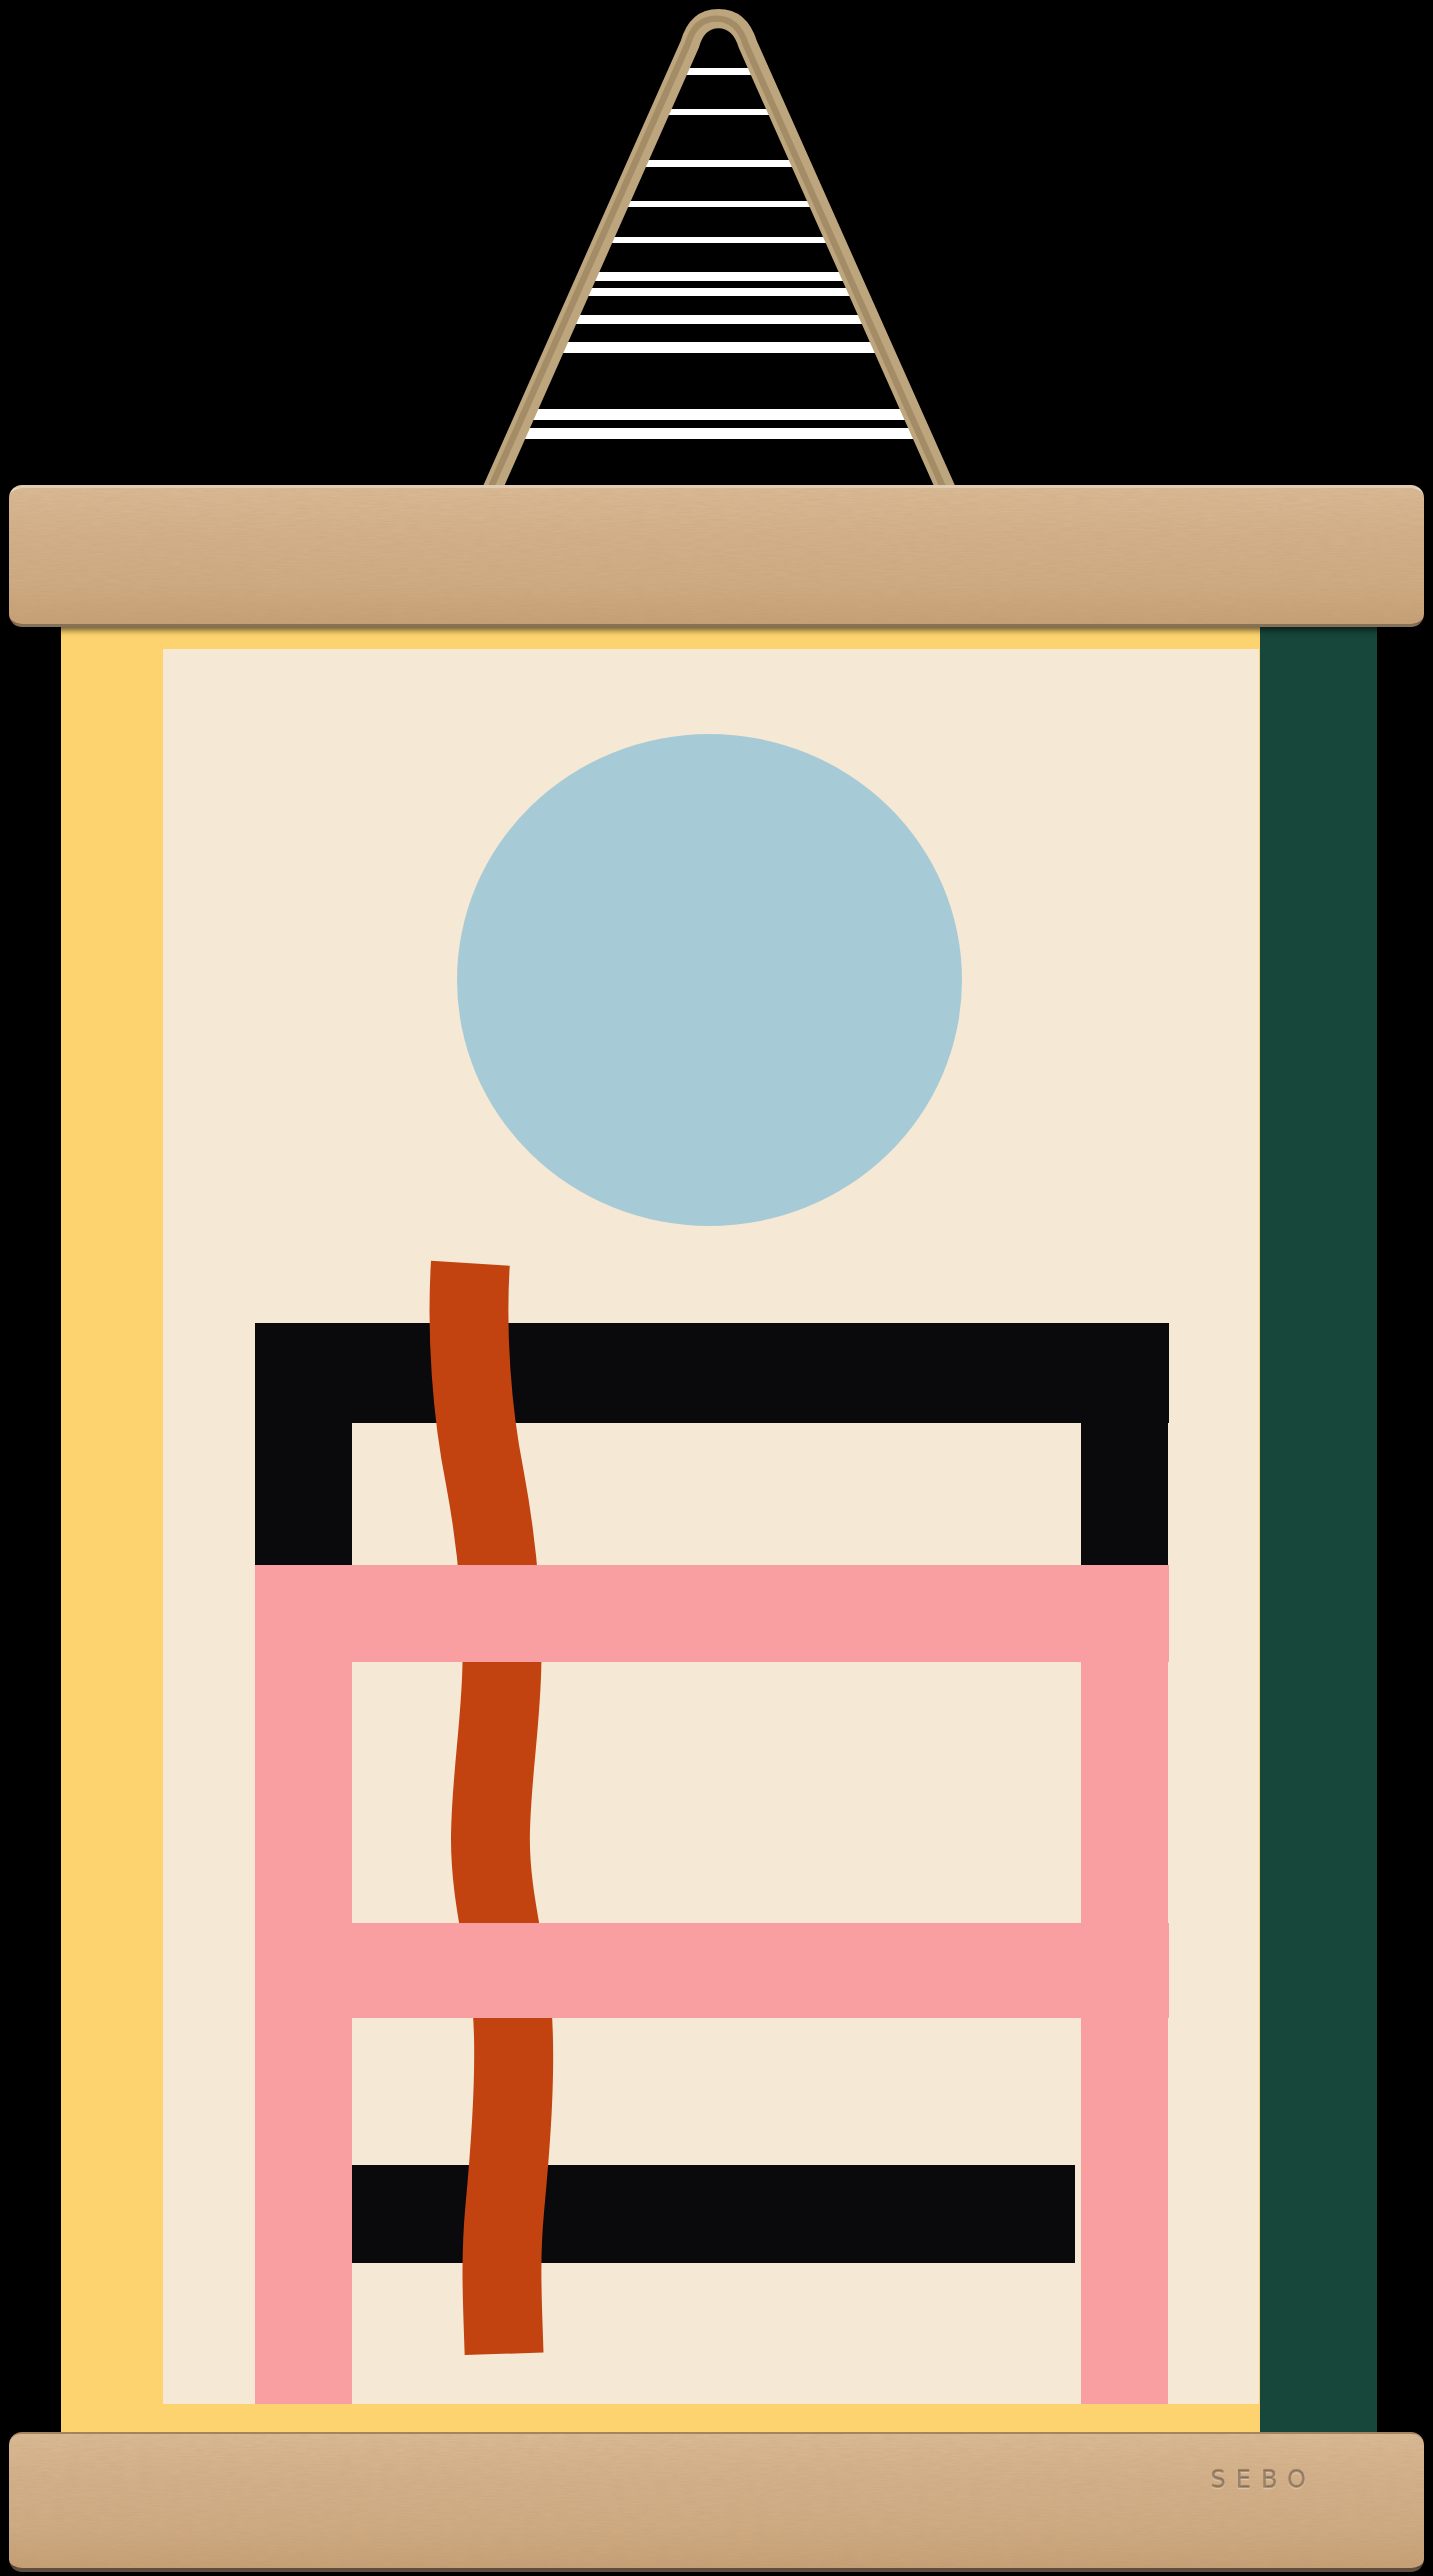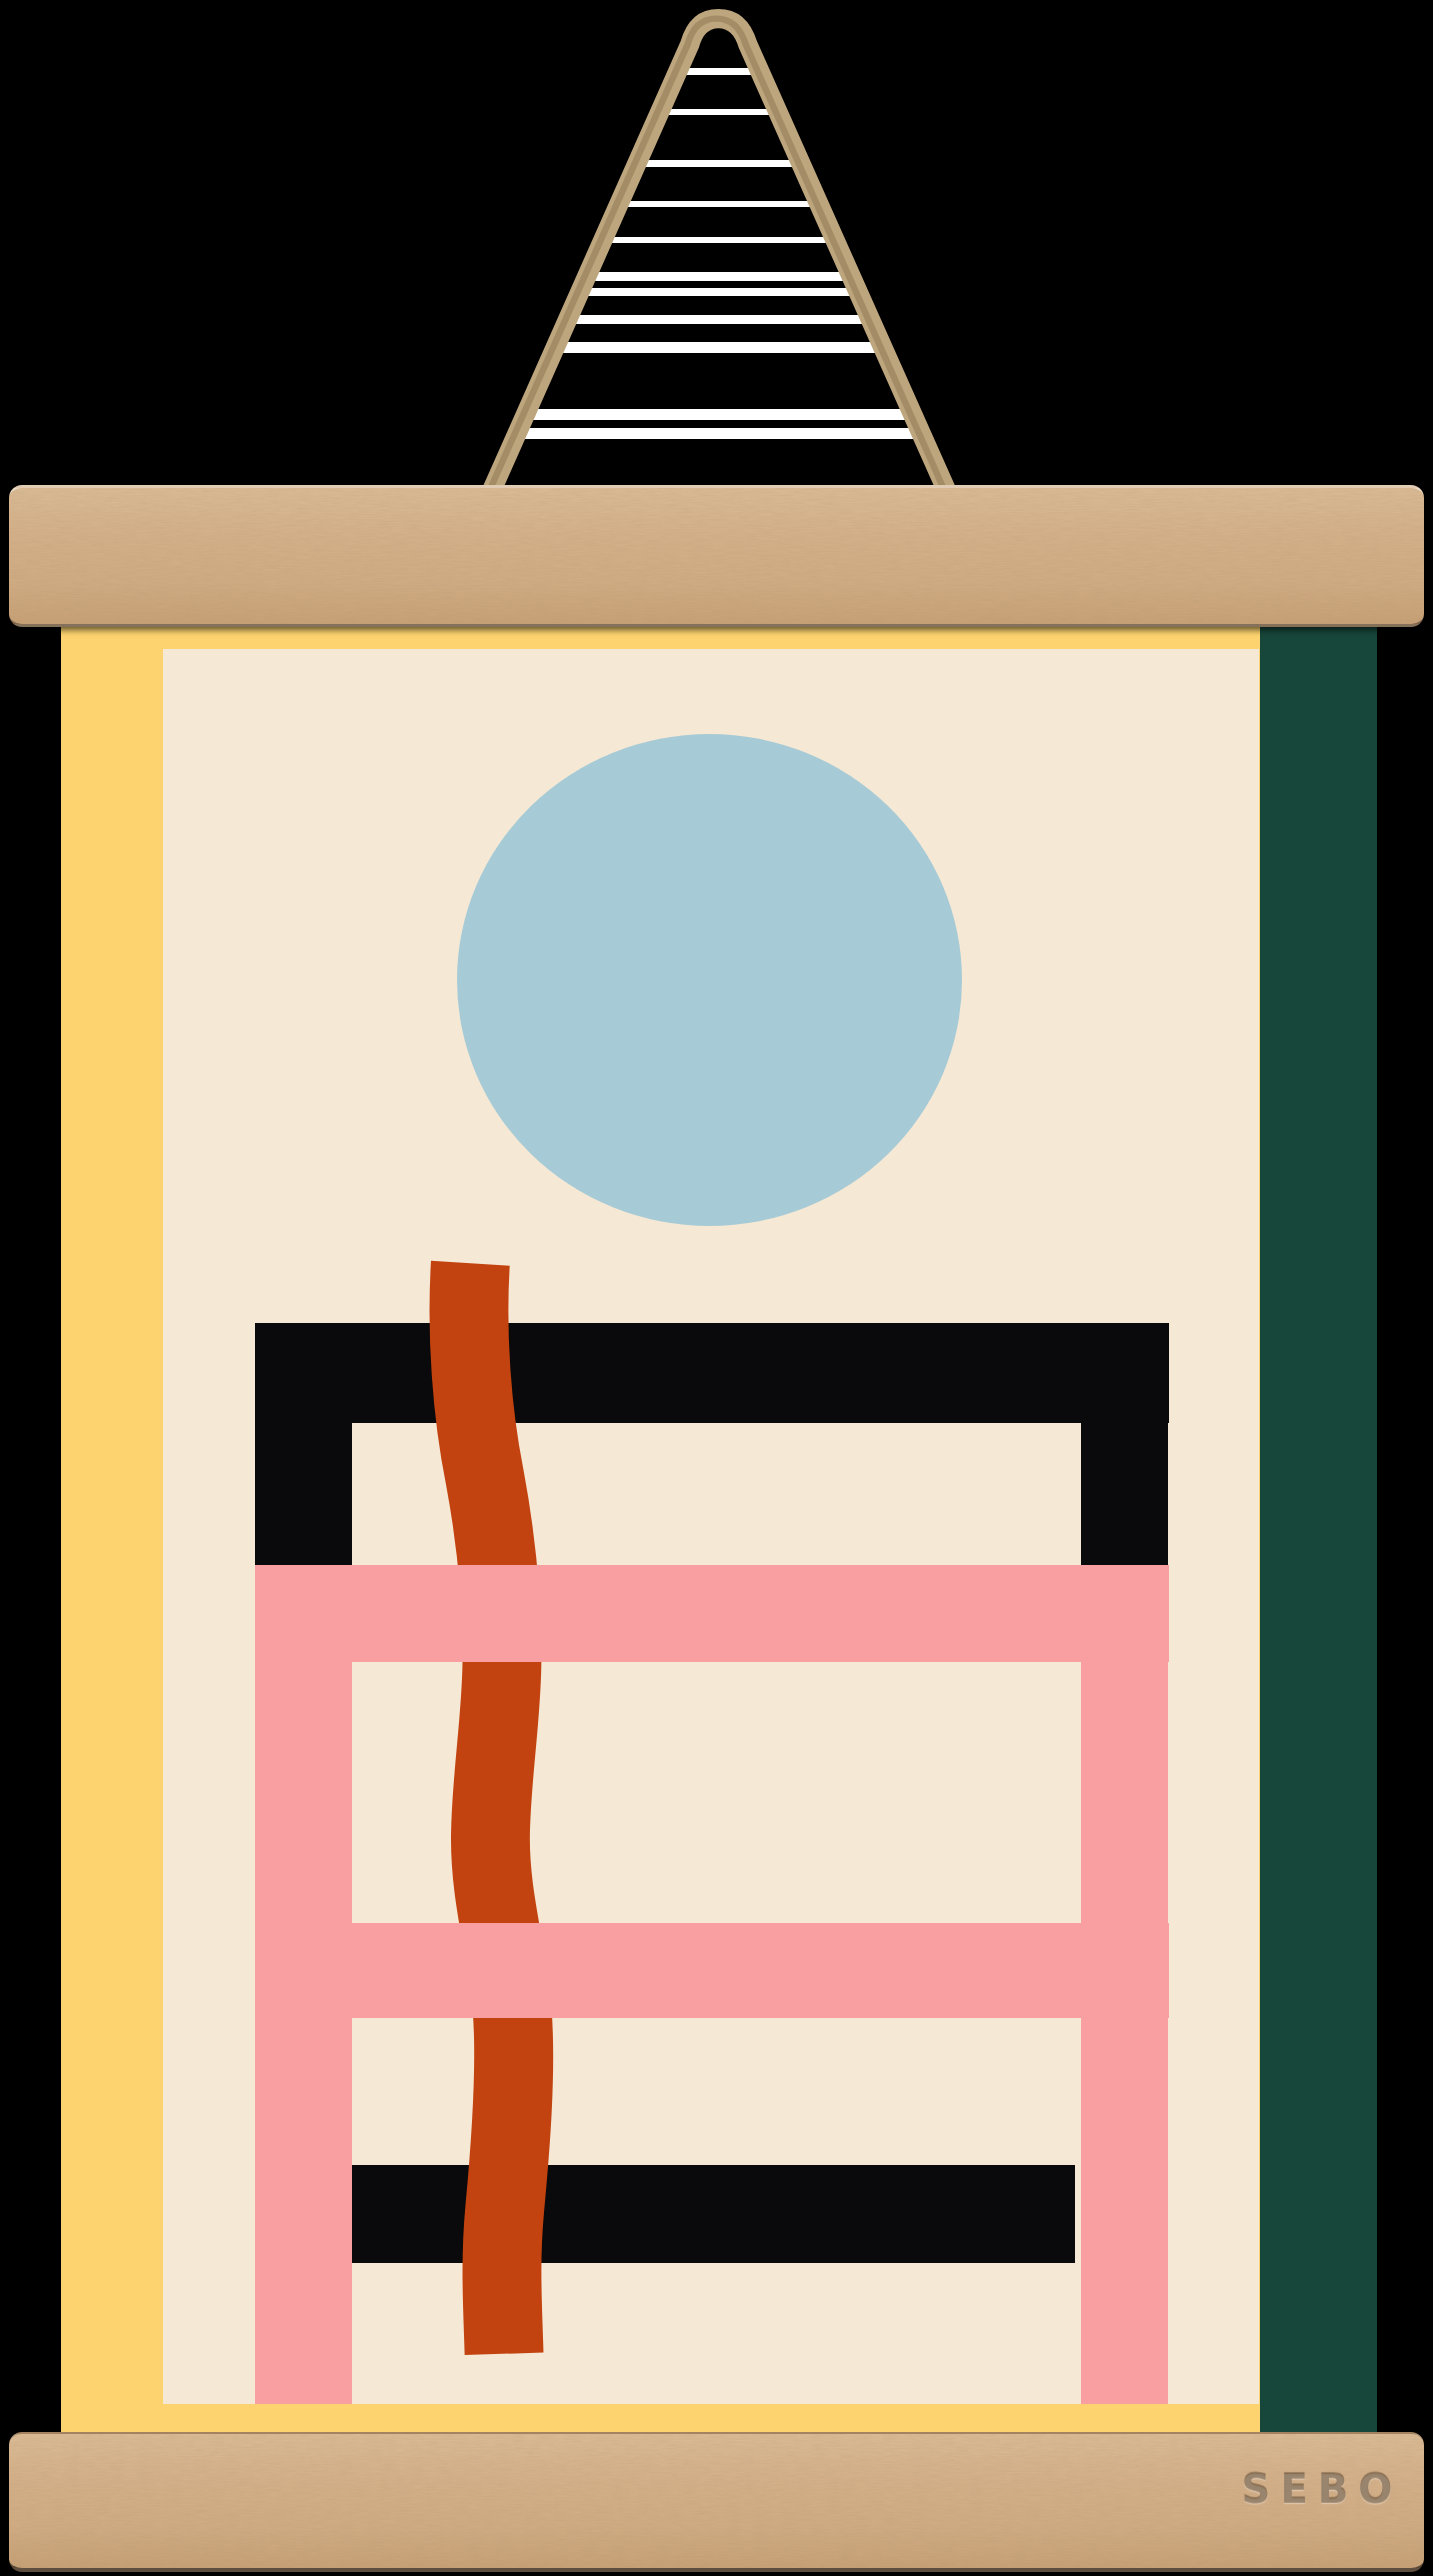--- a/index.html
+++ b/index.html
@@ -47,22 +47,22 @@
   .wood-bar{
     position:absolute;left:8.6px;width:1415px;height:136px;
     background:linear-gradient(180deg,#dcbd97 0%,#d6b28b 35%,#d2ad84 70%,#c8a176 100%);
     border-radius:13px;overflow:hidden;z-index:10;
     box-shadow:0 5px 6.5px -2.2px rgba(0,0,0,.6);
   }
   .wood-bar.top{top:485px;border-top:3.6px solid rgba(255,255,255,.45);border-bottom:3.6px solid rgba(62,50,40,.55);}
   .wood-bar.bottom{top:2432px;height:134px;border-top:2.2px solid rgba(120,95,70,.45);border-bottom:4.3px solid rgba(40,32,26,.7);}
   .grain{position:absolute;left:0;top:0;width:100%;height:100%;display:block;}
   .brand-emboss{
-    position:absolute;left:1233px;top:32px;
-    font-size:40px;letter-spacing:10px;font-weight:bold;
+    position:absolute;left:1202px;top:32px;
+    font-size:24px;letter-spacing:10px;font-weight:normal;
     color:rgba(92,70,48,.38);
     text-shadow:0 1.4px 1.4px rgba(255,255,255,.35), 0 -0.7px 0.7px rgba(60,40,20,.35);
     user-select:none;
   }
 </style>
 </head>
 <body>
 
 <div class="triangle-interior">
   <div class="tri-stripe" style="top:68px;height:6.5px;"></div>

